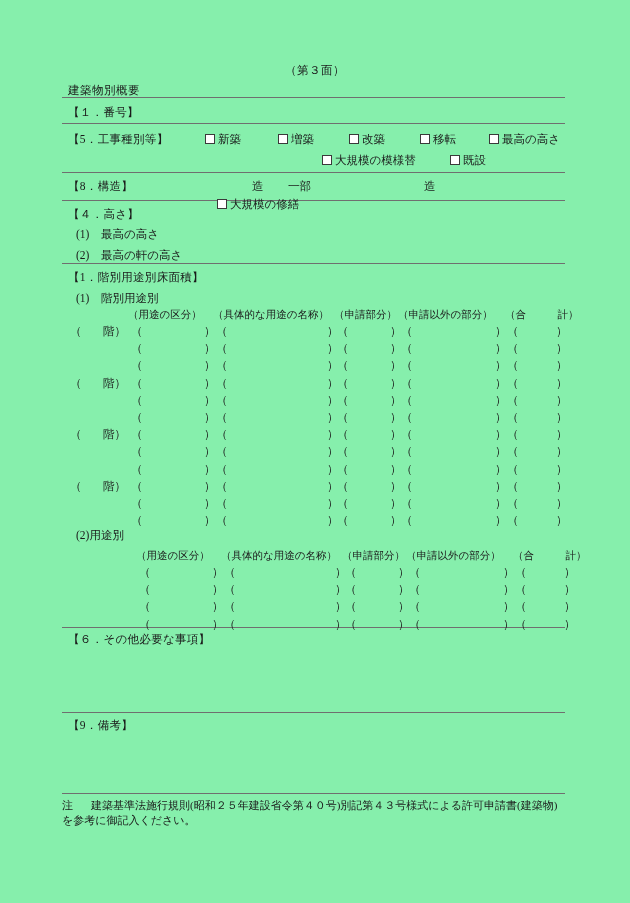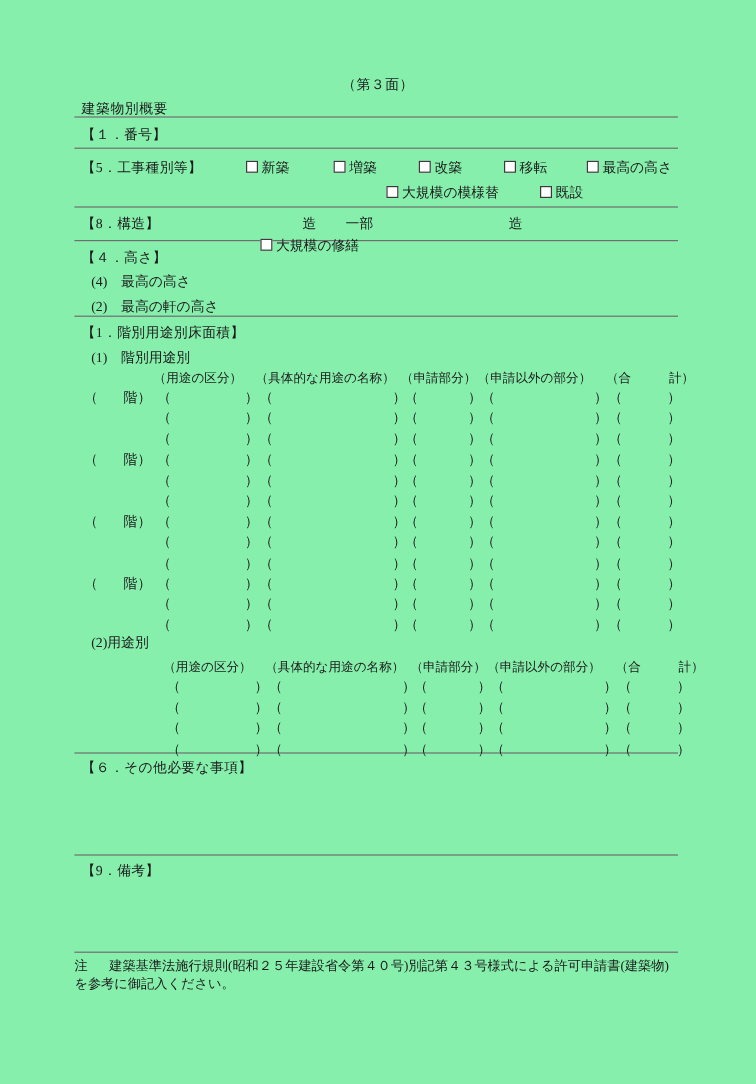--- a/index.html
+++ b/index.html
@@ -146,21 +146,21 @@
       <div class="opt" style="left: 322px; top: 153px;"><span class="box"></span><span>大規模の模様替</span></div>
       <div class="opt" style="left: 450px; top: 153px;"><span class="box"></span><span>既設</span></div>
     </div>
 
   <div class="field" style="top:179px">【8．構造】</div>
   <div class="struct-word" style="left:252px;top:179px">造</div>
   <div class="struct-word" style="left:288px;top:179px">一部</div>
   <div class="struct-word" style="left:424px;top:179px">造</div>
 
   <div class="field" style="top:207px">【４．高さ】</div>
-  <div class="sub-field" style="top:227px">(4)　最高の高さ</div>
+  <div class="sub-field" style="top:227px">(1)　最高の高さ</div>
   <div class="sub-field" style="top:248px">(2)　最高の軒の高さ</div>
 
   <div class="field" style="top:270px">【1．階別用途別床面積】</div>
   <div class="sub-field" style="top:291px">(1)　階別用途別</div>
 
   <div id="tbl1">
       <div class="tbl-head" style="left: 128px; top: 308px;">（用途の区分）</div>
       <div class="tbl-head" style="left: 213px; top: 308px;">（具体的な用途の名称）</div>
       <div class="tbl-head" style="left: 334px; top: 308px;">（申請部分）</div>
       <div class="tbl-head" style="left: 398px; top: 308px;">（申請以外の部分）</div>

